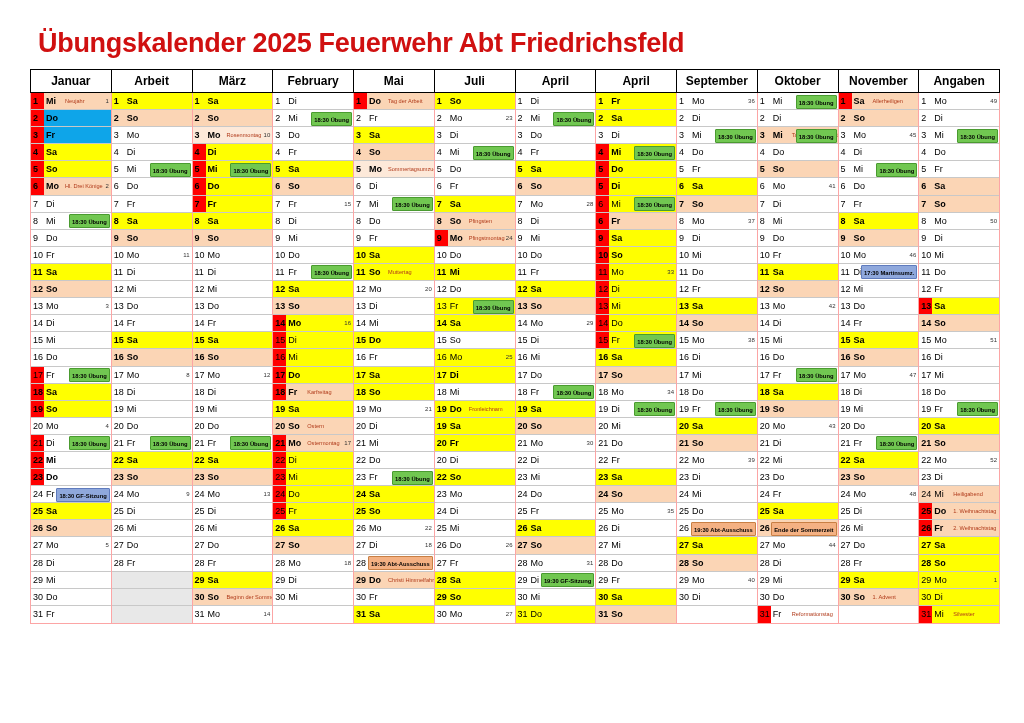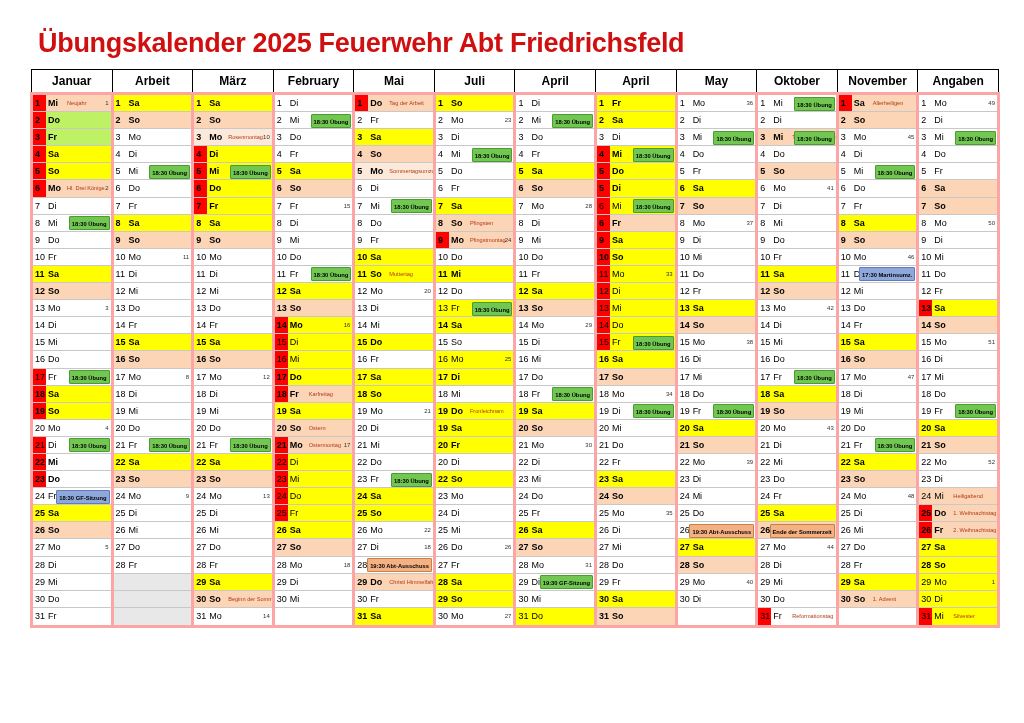--- a/index.html
+++ b/index.html
@@ -36,21 +36,21 @@
   }
   table.cal th {
     border: 1px solid #000;
     font-size: 12px;
     font-weight: bold;
     height: 20px;
     background: #ffffff;
     color: #000;
   }
   table.cal td.monthcell {
-    border: 3px solid #fca5a5;
+    border: 1px solid #fca5a5;
     padding: 0;
     vertical-align: top;
     width: 80.8px;
   }
   .daywrap {
     position: relative;
     height: 17.1px;
     border-bottom: 1px solid #c8c8c8;
     box-sizing: border-box;
     overflow: hidden;
@@ -105,21 +105,21 @@
   .redsq {
     position: absolute;
     left: 0; top: 0;
     width: 13px; height: 100%;
     background: #ff0000;
   }
   .dnum.onred { position: relative; color: #000; }
   
   .bg-white  { background: #ffffff; }
   .bg-yellow { background: #ffff00; }
-  .bg-lyellow{ background: #bef264; }
+  .bg-lyellow{ background: #0ea5e9; }
   .bg-orange { background: #fbd5b5; }
   .bg-lorange{ background: #fde9d9; }
   .bg-grey   { background: #e8e8e8; }
   .bg-none   { background: transparent; }
   #legend {
     position: relative;
     margin: 4px 0 0 8px;
     width: 970px;
     height: 16px;
     font-size: 8px;
@@ -150,21 +150,21 @@
     <thead>
       <tr>
         <th>Januar</th>
         <th>Arbeit</th>
         <th>März</th>
         <th>February</th>
         <th>Mai</th>
         <th>Juli</th>
         <th>April</th>
         <th>April</th>
-        <th>May</th>
+        <th>September</th>
         <th>Oktober</th>
         <th>November</th>
         <th>Angaben</th>
       </tr>
     </thead>
     <tbody>
       <tr>
         <td class="monthcell">
             <div class="daywrap bg-orange"><span class="redsq"></span><span class="dnum bold onred">1</span><span class="dwd bold">Mi</span><span class="note">Neujahr</span><span class="kw">1</span></div>
             <div class="daywrap bg-lyellow"><span class="redsq"></span><span class="dnum bold onred">2</span><span class="dwd bold">Do</span></div>

